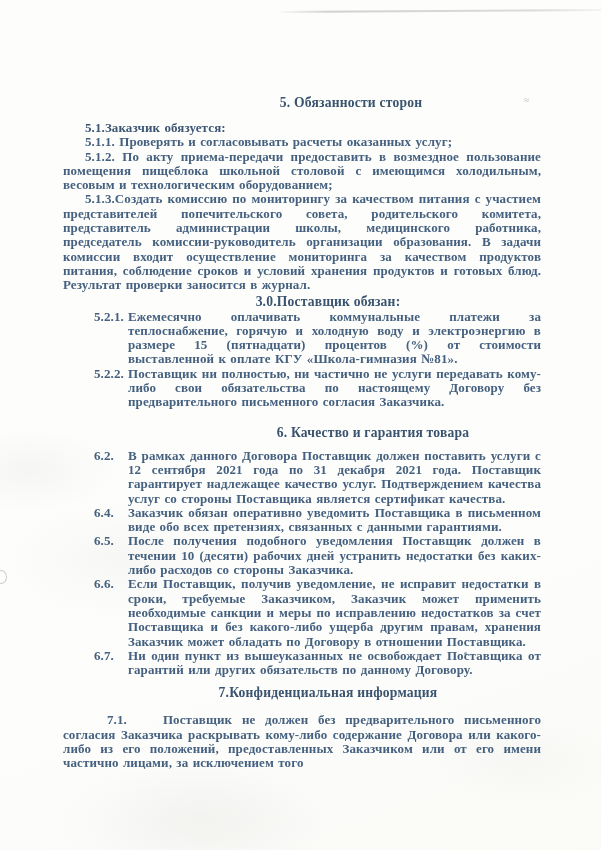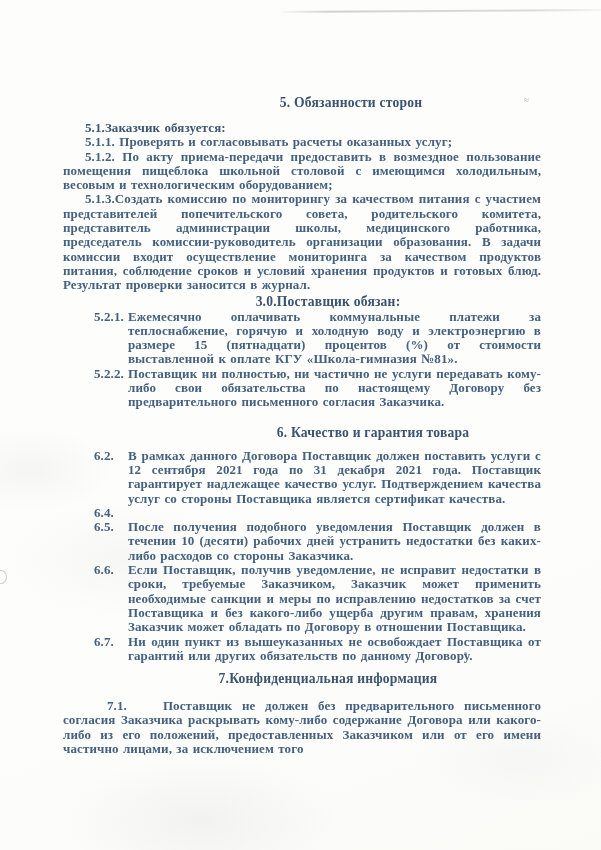--- a/index.html
+++ b/index.html
@@ -103,20 +103,21 @@
     </div>
 
     <h2 class="hd sh71 mt-sec6">6. Качество и гарантия товара</h2>
 
     <div class="hang">
       <span class="num">6.2.</span>
       <span class="txt">В рамках данного Договора Поставщик должен поставить услуги с 12 сентября 2021 года по 31 декабря 2021 года. Поставщик гарантирует надлежащее качество услуг. Подтверждением качества услуг со стороны Поставщика является сертификат качества.</span>
     </div>
     <div class="hang">
       <span class="num">6.4.</span>
+      <span class="txt">Заказчик обязан оперативно уведомить Поставщика в письменном виде обо всех претензиях, связанных с данными гарантиями.</span>
     </div>
     <div class="hang">
       <span class="num">6.5.</span>
       <span class="txt">После получения подобного уведомления Поставщик должен в течении 10 (десяти) рабочих дней устранить недостатки без каких-либо расходов со стороны Заказчика.</span>
     </div>
     <div class="hang">
       <span class="num">6.6.</span>
       <span class="txt">Если Поставщик, получив уведомление, не исправит недостатки в сроки, требуемые Заказчиком, Заказчик может применить необходимые санкции и меры по исправлению недостатков за счет Поставщика и без какого-либо ущерба другим правам, хранения Заказчик может обладать по Договору в отношении Поставщика.</span>
     </div>
     <div class="hang">

